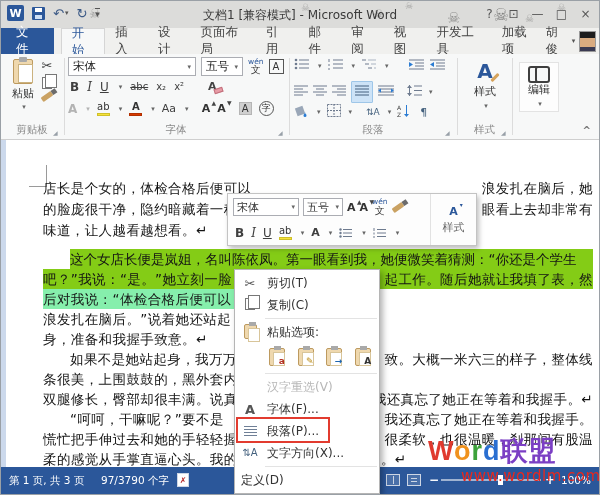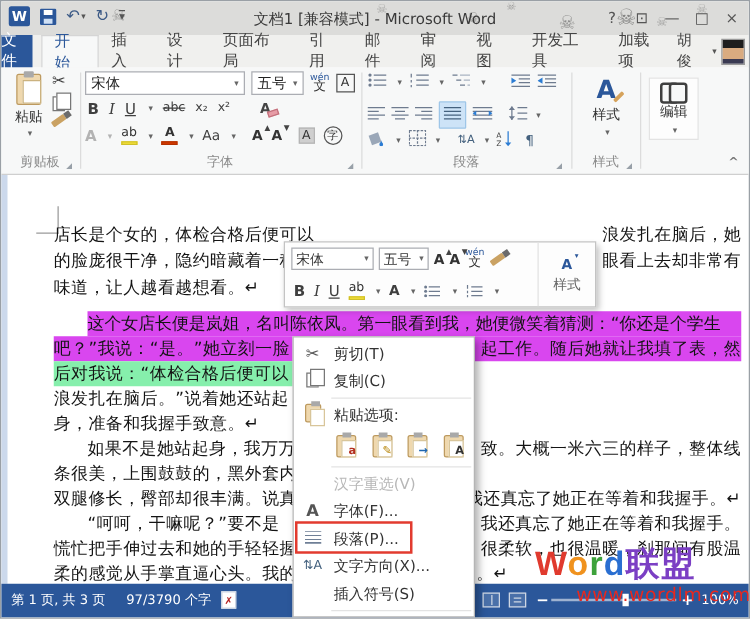--- a/index.html
+++ b/index.html
@@ -16,21 +16,21 @@
 .saveico::before{content:"";position:absolute;left:3px;top:1px;width:7px;height:4px;background:#fff}
 .saveico::after{content:"";position:absolute;left:3px;bottom:1px;width:7px;height:4px;background:#cfe0f5}
 .qbtn{font-size:13px;color:#3c5a86;line-height:1;display:flex;align-items:center}
 .qdd{font-size:7px;color:#555;margin-left:1px}
 .qatmore{font-size:9px;color:#555;border-top:1px solid #555;line-height:1;padding-top:1px}
 .titletxt{position:absolute;left:0;right:0;top:6px;text-align:center;font-size:12px;color:#3a3a3a;z-index:2}
 .winctl{position:absolute;right:3px;top:3px;display:flex;gap:3px;z-index:2}
 .winbtn{width:21px;height:19px;display:flex;align-items:center;justify-content:center;font-size:12px;color:#555}
 
 .tabrow{position:absolute;left:0;top:27px;right:0;height:26px;background:#f0f0ee;display:flex;font-size:12.5px;color:#444}
-.filetab{background:#2b579a;color:#fff;padding:0 0;display:flex;align-items:center;margin-right:7px}
+.filetab{background:#2b579a;color:#fff;padding:0 15px;display:flex;align-items:center;margin-right:7px}
 .tab{padding:0 10px;display:flex;align-items:center}
 .tab.active{background:#f7f8f8;color:#2b579a;border:1px solid #d5d5d5;border-bottom:none}
 .userarea{margin-left:auto;display:flex;align-items:center;gap:4px;padding-right:3px;font-size:12px}
 .avatar{width:19px;height:21px;border:1px solid #999;background:linear-gradient(#1d1d1d 0 34%,#d9ab80 34% 78%,#3a3a52 78%)}
 
 .ribbon{position:absolute;left:0;top:53px;right:0;height:86px;background:#f7f8f8;border-bottom:1px solid #cfcfcf;font-size:11px}
 .vsep{position:absolute;top:4px;bottom:4px;width:1px;background:#dcdcdc}
 .glabel{position:absolute;bottom:2px;left:0;right:0;text-align:center;font-size:10.5px;color:#8a8a8a}
 .lnch{position:absolute;bottom:3px;right:3px;font-size:6px;color:#98a0a8}
 .dd{font-size:7px;color:#666;margin-left:2px}
@@ -69,21 +69,21 @@
 .bino{position:relative;width:22px;height:13px}
 .bino::before,.bino::after{content:"";position:absolute;top:0;width:11px;height:13px;border:2px solid #3f3f3f;border-radius:3px;background:#f7f8f8}
 .bino::before{left:0}.bino::after{right:0}
 .bigbtn{display:flex;flex-direction:column;align-items:center;gap:3px}
 .collapse{position:absolute;right:8px;bottom:3px;color:#777;font-size:10px;font-weight:bold}
 
 .leftstrip{position:absolute;left:0;top:139px;bottom:27px;width:5px;background:#ccd9ec}
 .cropmark{position:absolute;left:28px;top:164px;width:18px;height:22px;border-right:1px solid #9a9a9a;border-bottom:1px solid #9a9a9a}
 .dl{position:absolute;left:42px;width:550px;height:20px;line-height:20px;font-size:13.5px;letter-spacing:.4px;
   color:#141414;display:flex;justify-content:space-between;white-space:nowrap}
-.sel{background:#d946ef}
+.sel{background:#84cc16}
 .l4{left:69px;width:523px;letter-spacing:0}
 .indent{padding-left:27px}
 .selfrag{background:#86efac;padding-right:58px}
 .l14{display:block}
 .after-menu{position:absolute;left:324px;top:0}
 
 .minibar{position:absolute;left:226px;top:192px;width:250px;height:53px;background:#fdfdfd;border:1px solid #c3c3c3;
   box-shadow:2px 3px 5px rgba(0,0,0,.25);z-index:25}
 .mb-r{position:absolute;display:flex;align-items:center;gap:4px}
 .mcombo{height:18px;border:1px solid #abadb3;background:#fff;display:flex;align-items:center;justify-content:space-between;padding:0 3px;font-size:11px}
@@ -486,24 +486,20 @@
         <span>字体(F)...</span>
       </div>
     <div class="mi">
         <span class="mic"><span class="paralines"></span></span>
         <span>段落(P)...</span>
       </div>
     <div class="mi">
         <span class="mic" style="font-size:10px;color:#44617e">⇅A</span>
         <span>文字方向(X)...</span>
       </div>
-    <div class="mi">
-        <span class="mic"></span>
-        <span>插入符号(S)</span>
-      </div>
     <div class="msep"></div>
     <div class="mi">
         <span>定义(D)</span>
       </div>
     <div class="redbox"></div>
   </div>
 
   <div class="statusbar">
     <span class="sbitem" style="left:8px">第 1 页, 共 3 页</span>
     <span class="sbitem" style="left:100px">97/3790 个字</span>

